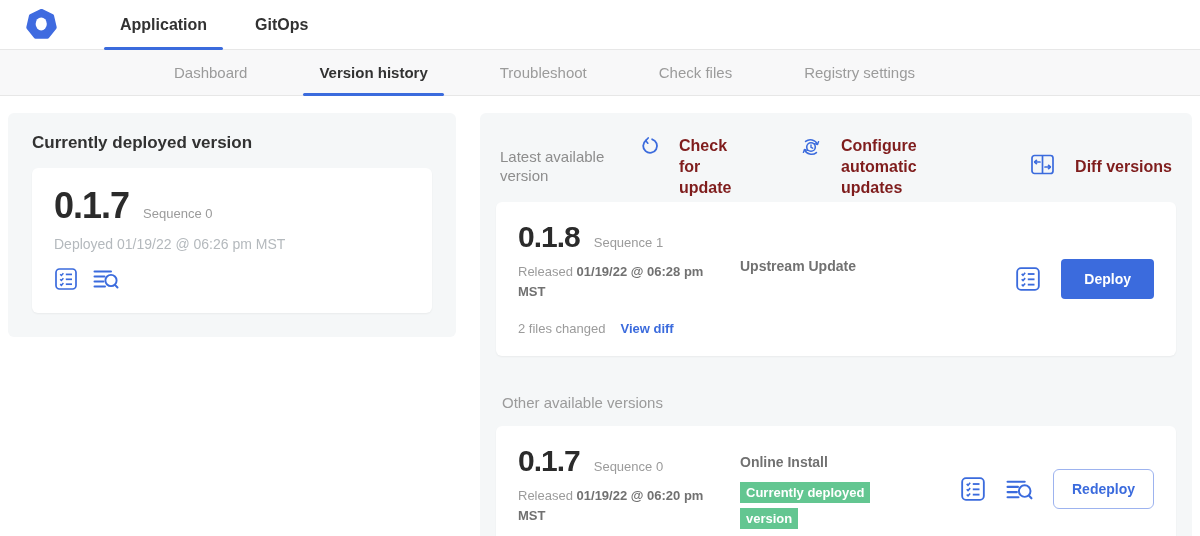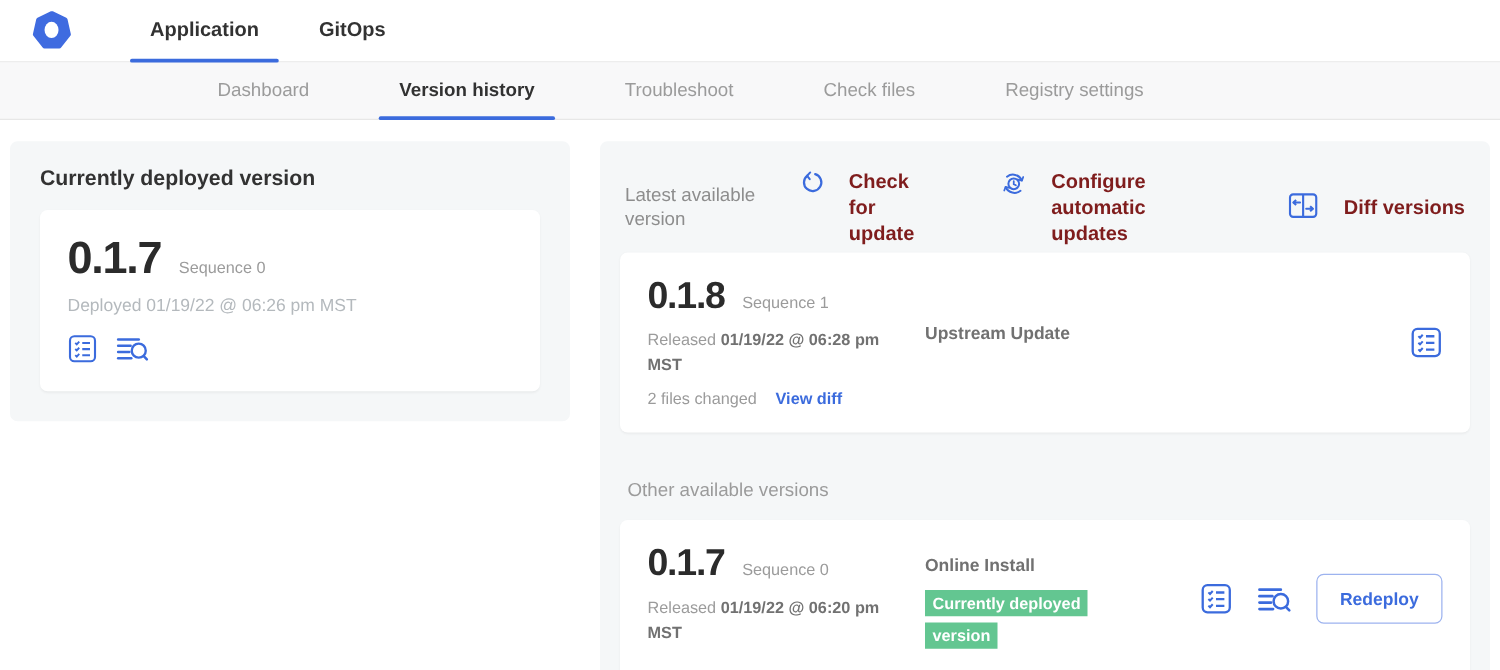--- a/index.html
+++ b/index.html
@@ -57,21 +57,21 @@
   .action-config { flex:1; }
   .action-config .action-label { max-width:128px; }
   .action-diff { align-items:center; }
 
   .version-card { background:#fff; border-radius:6px; padding:20px 22px; display:flex;
                   box-shadow:0 1px 2px rgba(0,0,0,.05); }
   .vc-left { width:222px; flex:none; }
   .version-med { font-size:30px; font-weight:700; color:#2b2b2b; letter-spacing:-1px; line-height:1; }
   .released { margin-top:10px; font-size:13px; color:#9b9b9b; line-height:1.5; max-width:190px; }
   .released .date { color:#717171; font-weight:700; }
-  .files-row { margin-top:10px; font-size:13px; color:#9b9b9b; display:flex; gap:15px; }
+  .files-row { margin-top:20px; font-size:13px; color:#9b9b9b; display:flex; gap:15px; }
   .view-diff { color:#3b6bdd; font-weight:600; cursor:pointer; }
   .vc-mid { flex:1; font-size:14px; font-weight:600; color:#717171; }
   .vc-mid.latest { padding-top:36px; }
   .vc-mid.other { padding-top:8px; }
   .badge-wrap { margin-top:10px; width:158px; line-height:1.85; }
   .badge { display:inline; background:#63c691; color:#fff; font-size:13px; font-weight:600;
            padding:3px 6px; -webkit-box-decoration-break:clone; box-decoration-break:clone; }
   .vc-right { display:flex; align-items:center; gap:20px; }
   .deploy-btn { background:#3b6bdd; border:none; color:#fff; font-family:inherit;
                 font-size:14px; font-weight:700; padding:12px 23px; border-radius:4px; cursor:pointer; }
@@ -207,20 +207,21 @@
           <svg width="26" height="26" viewBox="0 0 24 24" fill="none" stroke="#3b6bdd" stroke-width="1.7">
             <rect x="2" y="2" width="20" height="20" rx="3.5"></rect>
             <polyline points="6.2,7.3 7.4,8.5 9.4,6.3" stroke-width="1.5"></polyline>
             <line x1="11.8" y1="7.4" x2="18" y2="7.4"></line>
             <polyline points="6.2,12.2 7.4,13.4 9.4,11.2" stroke-width="1.5"></polyline>
             <line x1="11.8" y1="12.3" x2="18" y2="12.3"></line>
             <polyline points="6.2,17.1 7.4,18.3 9.4,16.1" stroke-width="1.5"></polyline>
             <line x1="11.8" y1="17.2" x2="18" y2="17.2"></line>
           </svg>
         </span>
+        <button class="deploy-btn">Deploy</button>
       </div>
     </div>
 
     <div class="other-title">Other available versions</div>
 
     <div class="version-card">
       <div class="vc-left">
         <div class="version-row">
           <span class="version-med">0.1.7</span>
           <span class="sequence">Sequence 0</span>

